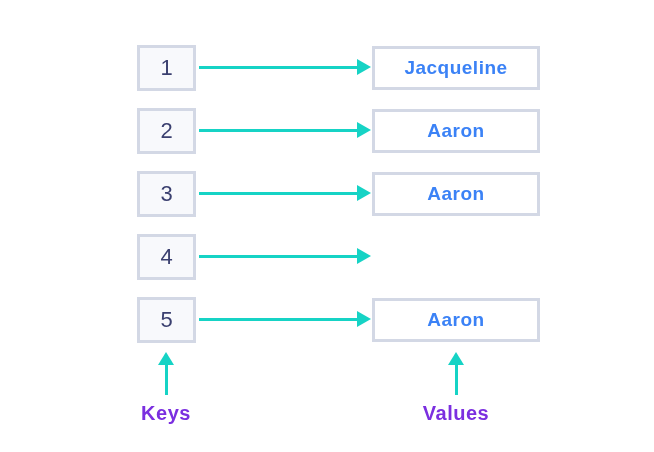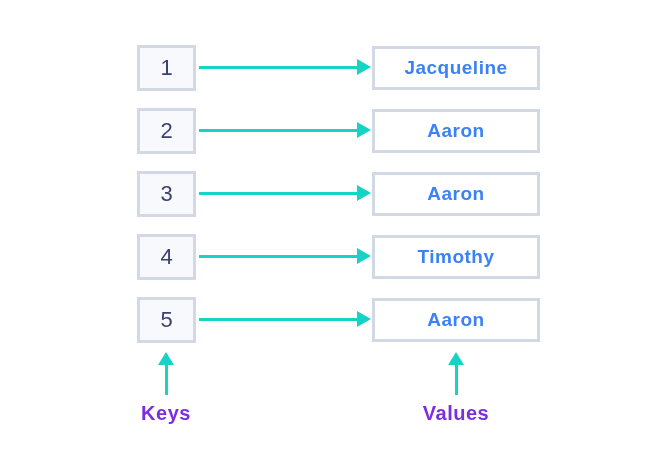--- a/index.html
+++ b/index.html
@@ -166,21 +166,20 @@
     </div>
     <div class="value-box">Aaron</div>
   </div>
 
   <div class="row row-3">
     <div class="key-box">4</div>
     <div class="h-arrow">
       <div class="line"></div>
       <div class="head"></div>
     </div>
-    <div class="value-box">Timothy</div>
   </div>
 
   <div class="row row-4">
     <div class="key-box">5</div>
     <div class="h-arrow">
       <div class="line"></div>
       <div class="head"></div>
     </div>
     <div class="value-box">Aaron</div>
   </div>

